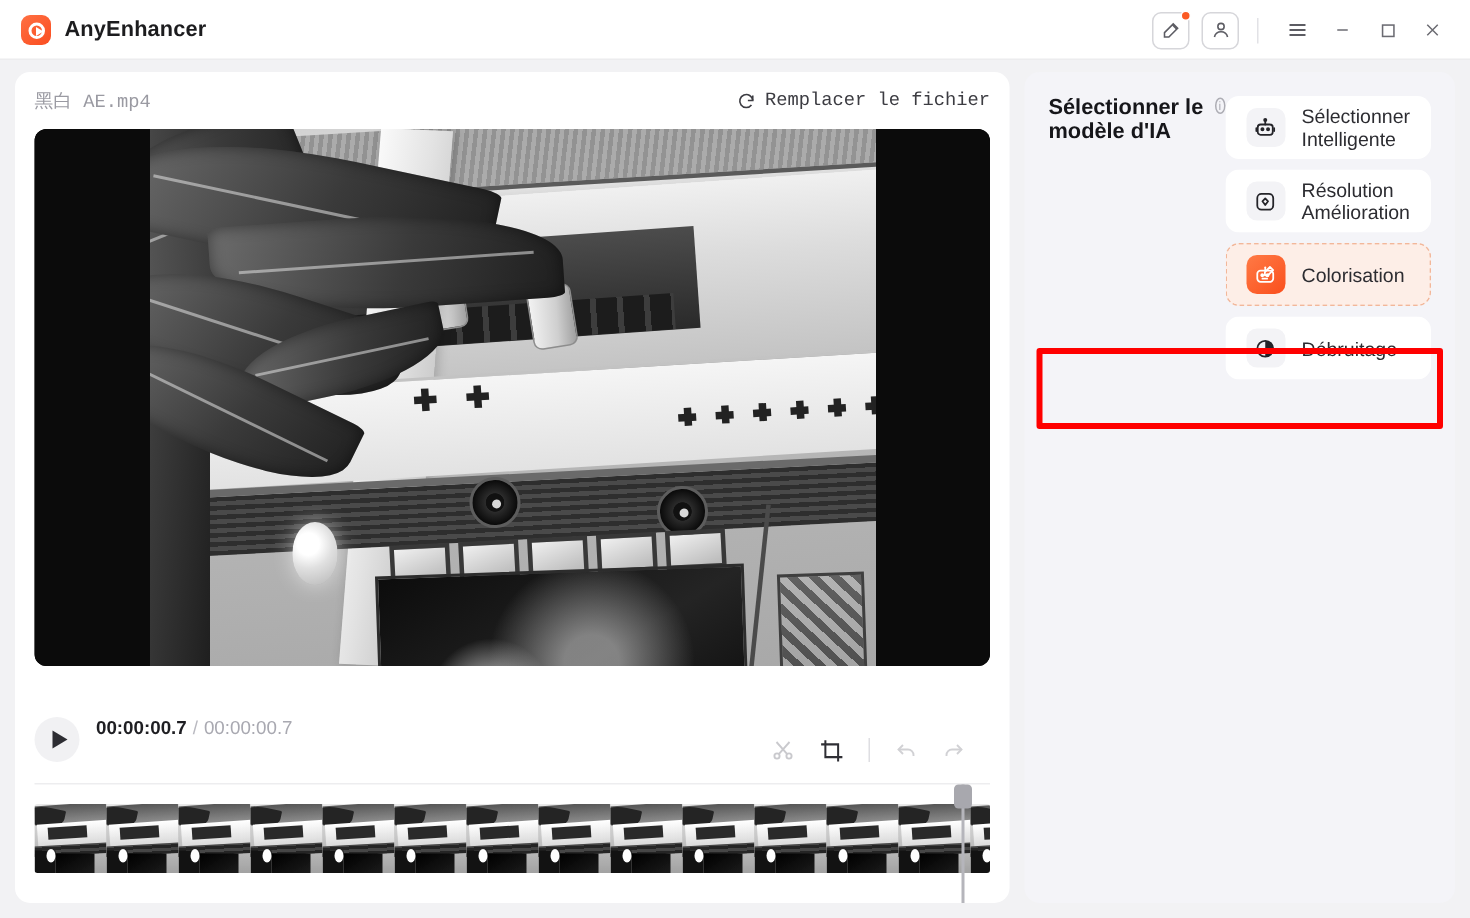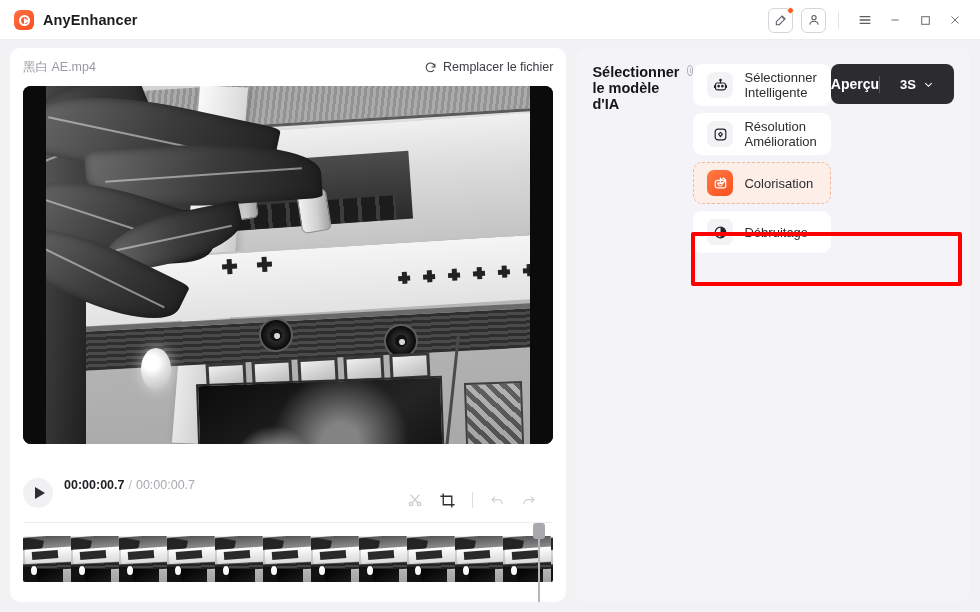--- a/index.html
+++ b/index.html
@@ -118,20 +118,21 @@
     flex-direction: column;
     padding: 0 13px;
     min-width: 0;
     overflow: hidden;
   }
   .file-row {
     height: 38px;
     display: flex;
     align-items: center;
     flex: 0 0 38px;
+    font-family: Liberation Mono, monospace;
   }
   .file-name {
     font-size: 12.5px;
     color: #9a9aa2;
   }
   .replace-btn {
     margin-left: auto;
     display: flex;
     align-items: center;
     gap: 6px;
@@ -893,28 +894,18 @@
                 <circle cx="12" cy="12" r="8.5"></circle>
                 <path d="M12 3.5v17a8.5 8.5 0 000-17z" fill="#242429" stroke="none"></path>
               </svg>
             </span>
             <span class="m-label">Débruitage</span>
           </div>
         </div>
 
       <div class="right-spacer"></div>
 
-      <div class="preview-btn">
-        <span class="preview-label">Aperçu</span>
-        <span class="preview-div"></span>
-        <span class="preview-dur">
-          <span>3S</span>
-          <svg width="11" height="11" viewBox="0 0 24 24" fill="none" stroke="#ffffff" stroke-width="2.4">
-            <path d="M5 9l7 7 7-7"></path>
-          </svg>
-        </span>
-      </div>
 
     </div>
   </div>
 
   <div class="highlight-box" id="hl" style="left: 691px; top: 232px; width: 271px; height: 54px; border-color: rgb(255, 0, 0);"></div>
 </div>
 
 </body></html>

